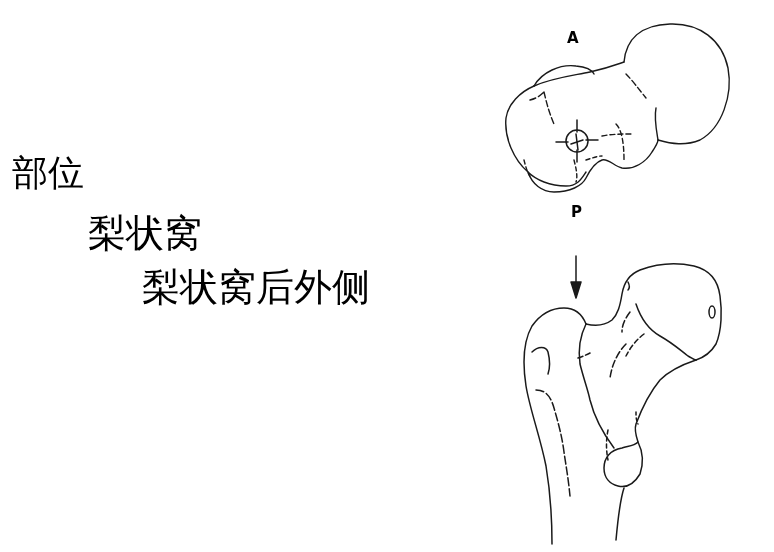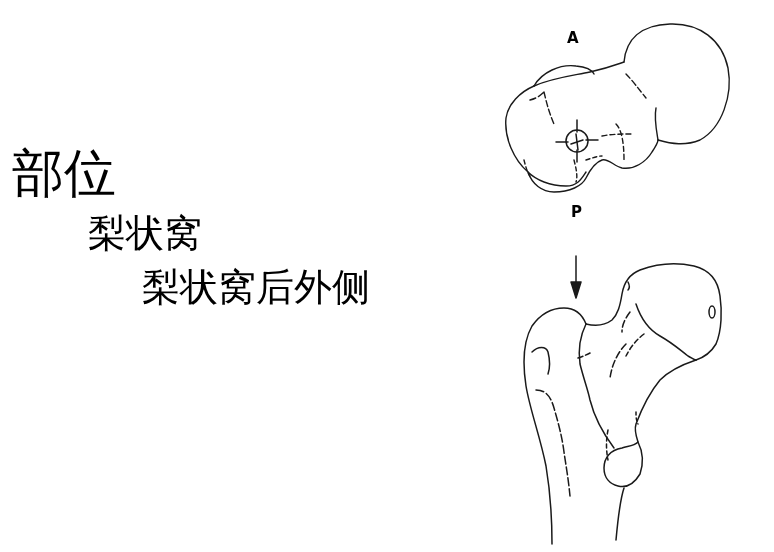--- a/index.html
+++ b/index.html
@@ -19,21 +19,21 @@
       position: absolute;
       left: 0; top: 0;
       width: 774px; height: 552px;
       background: #fff;
     }
     .heading {
       position: absolute;
       left: 12px;
       top: 148px;
       font-family: "DejaVu Serif", "Liberation Serif", serif;
-      font-size: 52px;
+      font-size: 36px;
       line-height: 50px;
       letter-spacing: 0px;
       white-space: nowrap;
     }
     .item {
       position: absolute;
       font-family: "DejaVu Sans", "Liberation Sans", sans-serif;
       font-size: 38px;
       line-height: 46px;
       white-space: nowrap;

